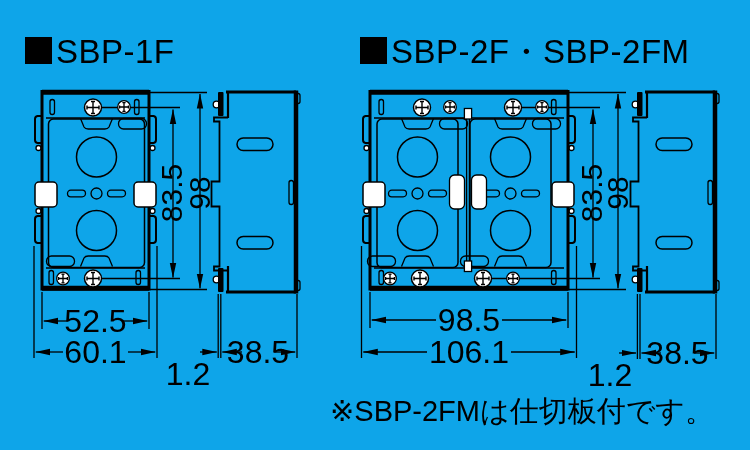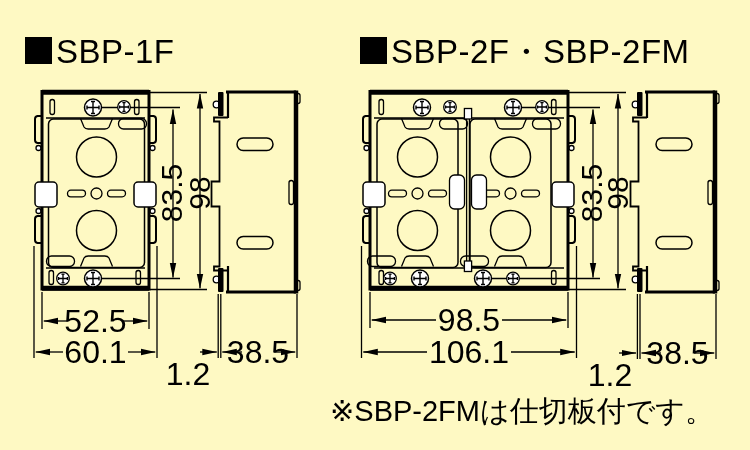--- a/index.html
+++ b/index.html
@@ -1,16 +1,16 @@
 <!DOCTYPE html>
 <html><head>
 <meta charset="utf-8">
 <style>
   html,body{margin:0;padding:0;background:#fff;}
-  #stage{position:relative;width:750px;height:450px;background:#fef9c3;overflow:hidden;
+  #stage{position:relative;width:750px;height:450px;background:#0ea5e9;overflow:hidden;
          font-family:"Liberation Sans","DejaVu Sans",sans-serif;}
   svg{display:block;}
   svg text{fill:#000;font-family:"Liberation Sans","DejaVu Sans",sans-serif;}
   .title-t{font-size:33px;letter-spacing:0.5px;}
   .dim-h{font-size:32px;}
   .dim-v{font-size:30px;}
   .note-t{font-size:29px;}
   .ln{stroke:#000;fill:none;}
   .thin{stroke-width:1.3;}
   .det{stroke-width:1.5;}

